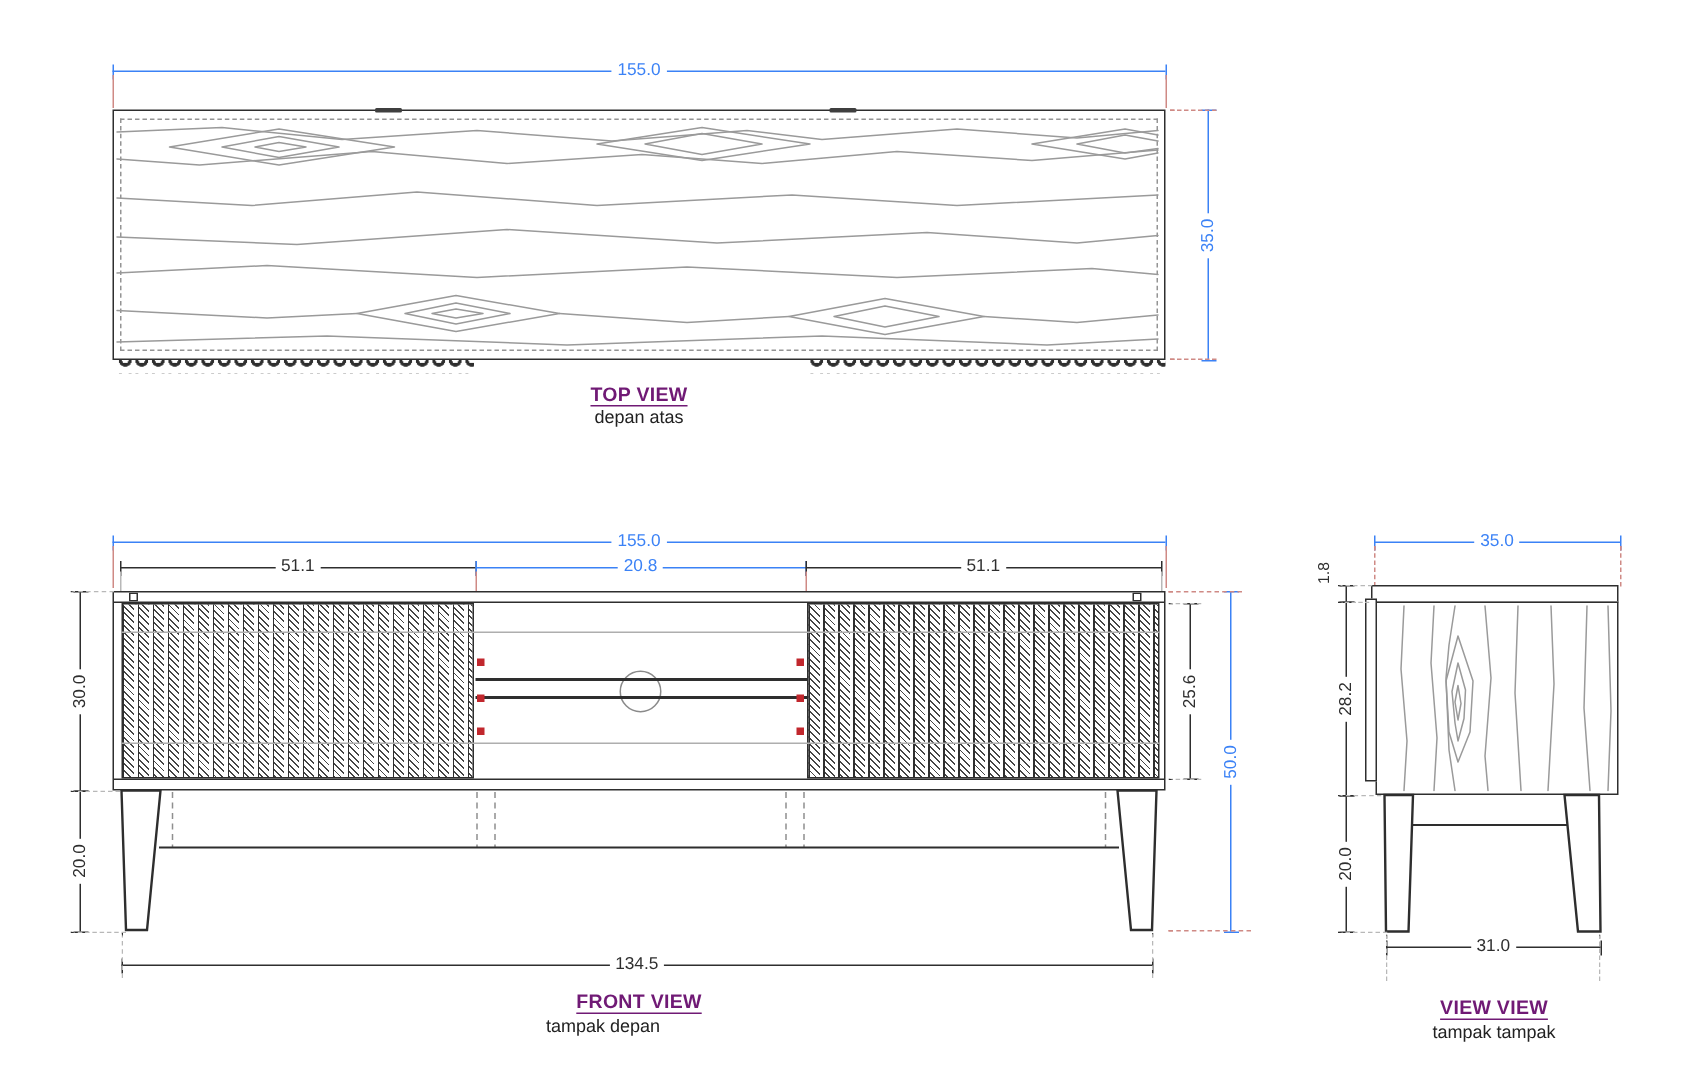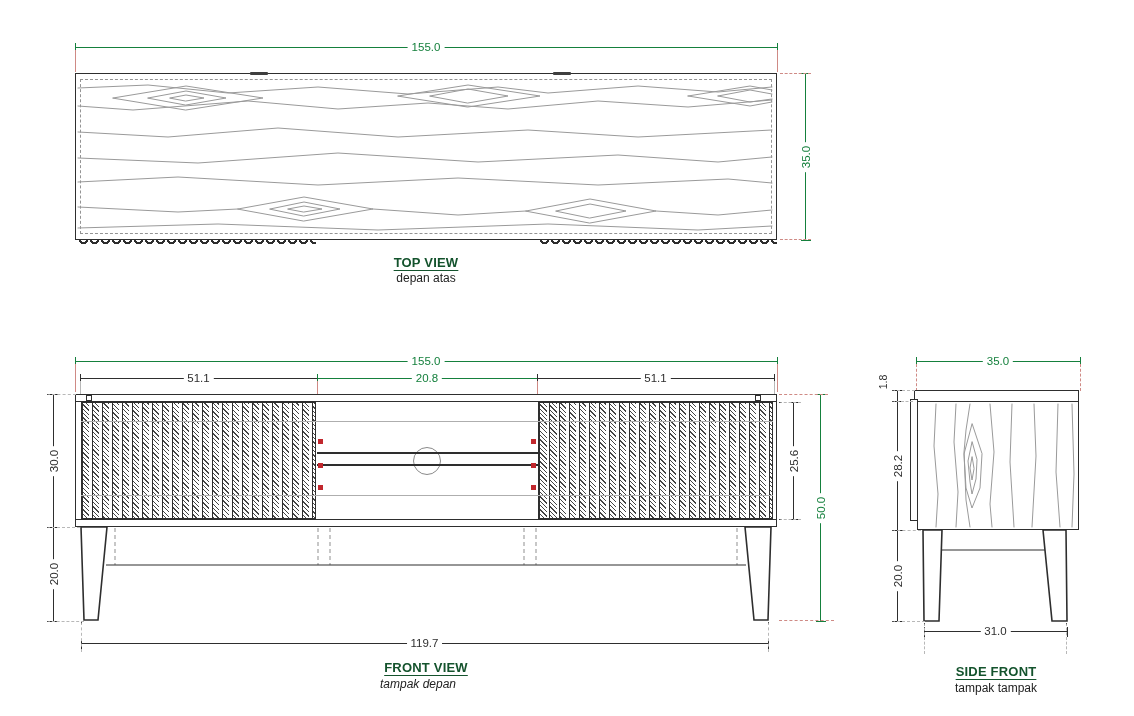--- a/index.html
+++ b/index.html
@@ -12,21 +12,21 @@
   .dim-h{position:absolute;height:0;border-top:1px solid currentColor;}
   .dim-h::before,.dim-h::after{content:"";position:absolute;top:-5px;width:1px;height:10px;background:currentColor;}
   .dim-h::before{left:-0.5px}.dim-h::after{right:-0.5px}
   .dim-h .lbl{position:absolute;top:-1px;left:50%;transform:translate(-50%,-50%);
     background:#fff;padding:0 4px;font-size:11.5px;white-space:nowrap;line-height:1.05;}
   .dim-v{position:absolute;width:0;border-left:1px solid currentColor;}
   .dim-v::before,.dim-v::after{content:"";position:absolute;left:-5px;width:10px;height:1px;background:currentColor;}
   .dim-v::before{top:-0.5px}.dim-v::after{bottom:-0.5px}
   .dim-v .lbl{position:absolute;top:50%;left:-0.5px;transform:translate(-50%,-50%) rotate(-90deg);
     background:#fff;padding:0 4px;font-size:11.5px;white-space:nowrap;line-height:1.05;}
-  .c-red{color:#15803d;}
+  .c-red{color:#3b82f6;}
   .c-dark{color:#2e2e2e;}
   
   .ext-v{position:absolute;width:0;border-left:1px solid #b8b8b8;}
   .ext-h{position:absolute;height:0;border-top:1px solid #b8b8b8;}
   .ext-red{border-color:#cf8a85;}
   .dashed{border-left-style:dashed;border-top-style:dashed;}
   
   .edge{position:absolute;border:1.6px solid #2e2e2e;background:#fff;box-sizing:border-box;}
   .hline{position:absolute;height:0;border-top:1.6px solid #2e2e2e;}
   .thinline{position:absolute;height:0;border-top:1px solid #aeaeae;}
@@ -36,21 +36,21 @@
     background-image:
       repeating-linear-gradient(90deg,#2e2e2e 0 1px,rgba(0,0,0,0) 1px 10px),
       repeating-linear-gradient(90deg,rgba(0,0,0,0) 0 7.5px,#ffffff 7.5px 10px),
       repeating-linear-gradient(45deg,#454545 0 0.9px,rgba(0,0,0,0) 0.9px 3.1px);}
   .scallops{position:absolute;height:9px;background-repeat:repeat-x;background-size:11px 9px;
     background-image:radial-gradient(circle 4.6px at 5.5px 0px,#ffffff 2.1px,#2e2e2e 2.2px 4.3px,rgba(0,0,0,0) 4.5px);}
   .pin{position:absolute;width:5px;height:5px;background:#c1272d;}
   .handle{position:absolute;width:28px;height:28px;border:1.4px solid #8a8a8a;border-radius:50%;box-sizing:border-box;}
   .hinge-mark{position:absolute;height:3px;background:#3f3f3f;border-radius:1px;}
   
-  .title{position:absolute;transform:translateX(-50%);font-weight:bold;font-size:13px;color:#14532d;
+  .title{position:absolute;transform:translateX(-50%);font-weight:bold;font-size:13px;color:#701a75;
     text-decoration:underline;text-underline-offset:3px;white-space:nowrap;letter-spacing:.2px;}
   .subtitle{position:absolute;transform:translateX(-50%);font-size:12px;color:#222;white-space:nowrap;}
   .rot-lbl{position:absolute;transform:rotate(-90deg);font-size:10.5px;background:#fff;padding:0 2px;white-space:nowrap;}
   svg{position:absolute;overflow:visible;}
   .grain{stroke:#9a9a9a;stroke-width:1;fill:none;stroke-linejoin:round;stroke-linecap:round;}
   .legline{stroke:#2e2e2e;stroke-width:1.6;fill:#fff;stroke-linejoin:miter;}
   .hidden-line{stroke:#8f8f8f;stroke-width:1;stroke-dasharray:4 3;fill:none;}
   .solid-thin{stroke:#2e2e2e;stroke-width:1.2;fill:none;}
 </style>
 </head>
@@ -173,27 +173,27 @@
   <div class="ext-h dashed" style="left:779px;top:402px;width:19px;"></div>
   <div class="ext-h dashed" style="left:779px;top:519px;width:19px;"></div>
 
   <div class="dim-v c-red" style="left:820px;top:394px;height:227px;">
     <span class="lbl">50.0</span>
   </div>
   <div class="ext-h ext-red dashed" style="left:779px;top:394px;width:46px;"></div>
   <div class="ext-h ext-red dashed" style="left:779px;top:620px;width:52px;"></div>
 
   <div class="dim-h c-dark" style="left:81px;top:643px;width:687px;">
-    <span class="lbl">119.7</span>
+    <span class="lbl">134.5</span>
   </div>
   <div class="ext-v dashed" style="left:81px;top:622px;height:27px;"></div>
   <div class="ext-v dashed" style="left:768px;top:622px;height:27px;"></div>
 
   <div class="title" style="left:426px;top:660px;">FRONT VIEW</div>
-  <div class="subtitle" style="left:418px;top:677px;font-style:italic;">tampak depan</div>
+  <div class="subtitle" style="left:402px;top:677px;">tampak depan</div>
 
   <div class="dim-h c-red" style="left:916px;top:361px;width:164px;">
     <span class="lbl">35.0</span>
   </div>
   <div class="ext-v ext-red dashed" style="left:916px;top:364px;height:24px;"></div>
   <div class="ext-v ext-red dashed" style="left:1080px;top:364px;height:24px;"></div>
 
   <div class="edge" style="left:914px;top:390px;width:165px;height:12px;"></div>
   <div class="edge" style="left:917px;top:401px;width:162px;height:129px;">
     <svg class="abs" style="left:2px;top:2px;" width="156" height="123" viewBox="0 0 156 123">
@@ -230,16 +230,16 @@
   <div class="ext-h dashed" style="left:892px;top:401px;width:18px;"></div>
   <div class="ext-h dashed" style="left:892px;top:530px;width:26px;"></div>
   <div class="ext-h dashed" style="left:892px;top:621px;width:30px;"></div>
 
   <div class="dim-h c-dark" style="left:924px;top:631px;width:143px;">
     <span class="lbl">31.0</span>
   </div>
   <div class="ext-v dashed" style="left:924px;top:623px;height:28px;"></div>
   <div class="ext-v dashed" style="left:1066px;top:623px;height:28px;"></div>
 
-  <div class="title" style="left:996px;top:664px;">SIDE FRONT</div>
+  <div class="title" style="left:996px;top:664px;">VIEW VIEW</div>
   <div class="subtitle" style="left:996px;top:681px;">tampak tampak</div>
 
 </div>
 
 </body></html>

